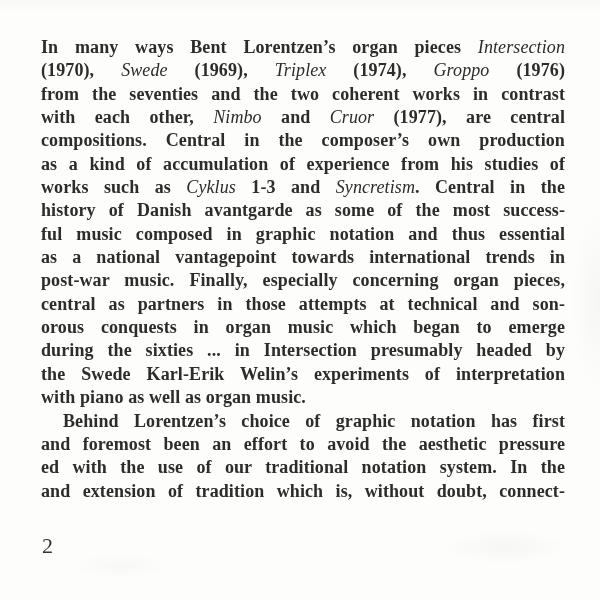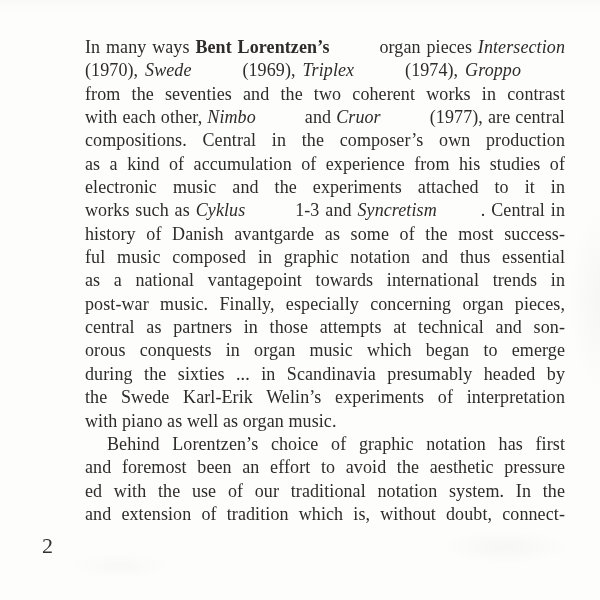--- a/index.html
+++ b/index.html
@@ -40,21 +40,21 @@
     overflow: hidden;
     white-space: normal;
   }
   .line.no-justify {
     text-align: right;
     text-align-last: left;
   }
   .line.indent {
     text-indent: 22px;
   }
-  .seg-n { font-style: normal; font-weight: normal; margin-left: 44px; }
+  .seg-n { font-style: normal; font-weight: bold; }
   .seg-b { font-weight: bold; }
   .seg-i { font-style: italic; }
   .page-number {
     position: absolute;
     left: 42px;
     top: 533px;
     font-size: 22px;
     color: #34322f;
   }
 </style>
@@ -62,29 +62,28 @@
 <body>
 
 <div class="page">
   <div class="text-block">
       <div class="line"><span class="seg-n">In many ways </span><span class="seg-b">Bent Lorentzen’s</span><span class="seg-n"> organ pieces </span><span class="seg-i">Intersection</span></div>
       <div class="line"><span class="seg-n">(1970), </span><span class="seg-i">Swede</span><span class="seg-n"> (1969), </span><span class="seg-i">Triplex</span><span class="seg-n"> (1974), </span><span class="seg-i">Groppo</span><span class="seg-n"> (1976)</span></div>
       <div class="line"><span class="seg-n">from the seventies and the two coherent works in contrast</span></div>
       <div class="line"><span class="seg-n">with each other, </span><span class="seg-i">Nimbo</span><span class="seg-n"> and </span><span class="seg-i">Cruor</span><span class="seg-n"> (1977), are central</span></div>
       <div class="line"><span class="seg-n">compositions. Central in the composer’s own production</span></div>
       <div class="line"><span class="seg-n">as a kind of accumulation of experience from his studies of</span></div>
-      <div class="line"><span class="seg-n">electronic music and the experiments attached to it in</span></div>
       <div class="line"><span class="seg-n">works such as </span><span class="seg-i">Cyklus</span><span class="seg-n"> 1-3 and </span><span class="seg-i">Syncretism</span><span class="seg-n">. Central in the</span></div>
       <div class="line"><span class="seg-n">history of Danish avantgarde as some of the most success-</span></div>
       <div class="line"><span class="seg-n">ful music composed in graphic notation and thus essential</span></div>
       <div class="line"><span class="seg-n">as a national vantagepoint towards international trends in</span></div>
       <div class="line"><span class="seg-n">post-war music. Finally, especially concerning organ pieces,</span></div>
       <div class="line"><span class="seg-n">central as partners in those attempts at technical and son-</span></div>
       <div class="line"><span class="seg-n">orous conquests in organ music which began to emerge</span></div>
-      <div class="line"><span class="seg-n">during the sixties ... in Scandinavia presumably headed by</span></div>
+      <div class="line"><span class="seg-n">during the sixties ... in Intersection presumably headed by</span></div>
       <div class="line"><span class="seg-n">the Swede Karl-Erik Welin’s experiments of interpretation</span></div>
       <div class="line no-justify"><span class="seg-n">with piano as well as organ music.</span></div>
       <div class="line indent"><span class="seg-n">Behind Lorentzen’s choice of graphic notation has first</span></div>
       <div class="line"><span class="seg-n">and foremost been an effort to avoid the aesthetic pressure</span></div>
       <div class="line"><span class="seg-n">ed with the use of our traditional notation system. In the</span></div>
       <div class="line"><span class="seg-n">and extension of tradition which is, without doubt, connect-</span></div>
     </div>
   <div class="page-number">2</div>
 </div>
 

